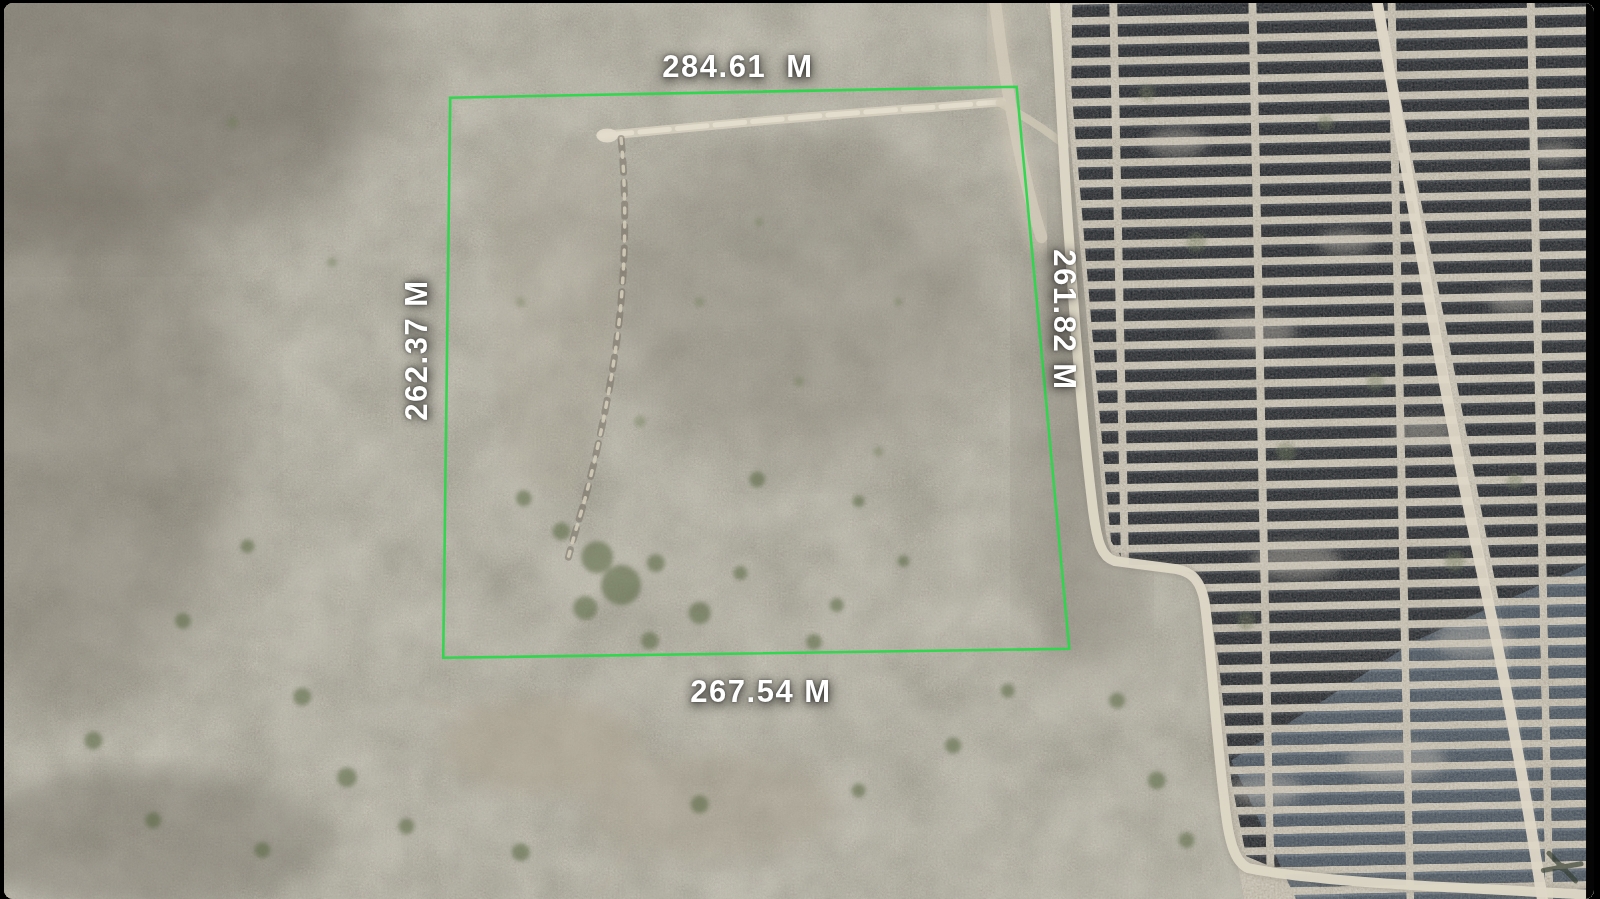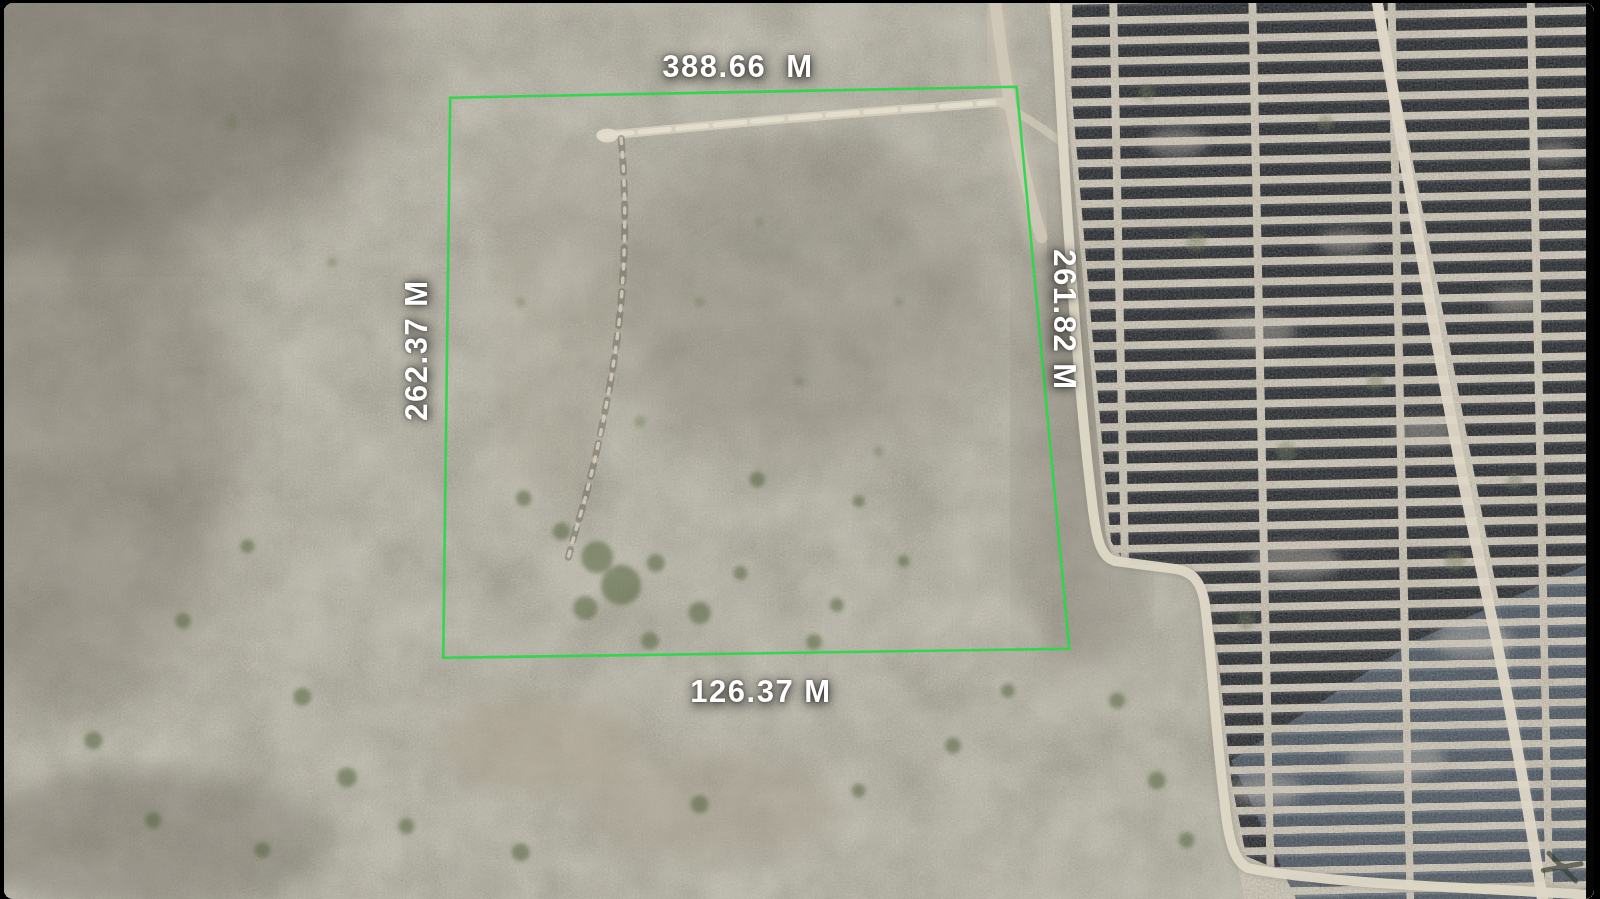--- a/index.html
+++ b/index.html
@@ -191,18 +191,18 @@
     <g transform="translate(1568,867) rotate(18)" opacity=".65">
       <path d="M-17,-9 L17,9 M-17,9 L17,-9" stroke="#333c2f" stroke-width="5" stroke-linecap="round" fill="none"></path>
       <ellipse rx="6" ry="4" fill="#333c2f"></ellipse>
     </g>
 
     <rect x="1592" y="0" width="8" height="899" fill="#050505"></rect>
 
     <polygon points="449,95 1019,84 1072,648 442,657" fill="none" stroke="#2bd84a" stroke-width="2.6" opacity=".95"></polygon>
   </svg>
 
-  <div class="m-label m-top">388.66  M</div>
+  <div class="m-label m-top">284.61  M</div>
   <div class="m-label m-left">262.37 M</div>
   <div class="m-label m-right">261.82 M</div>
-  <div class="m-label m-bottom">126.37 M</div>
+  <div class="m-label m-bottom">267.54 M</div>
  </div>
 </div>
 
 </body></html>

